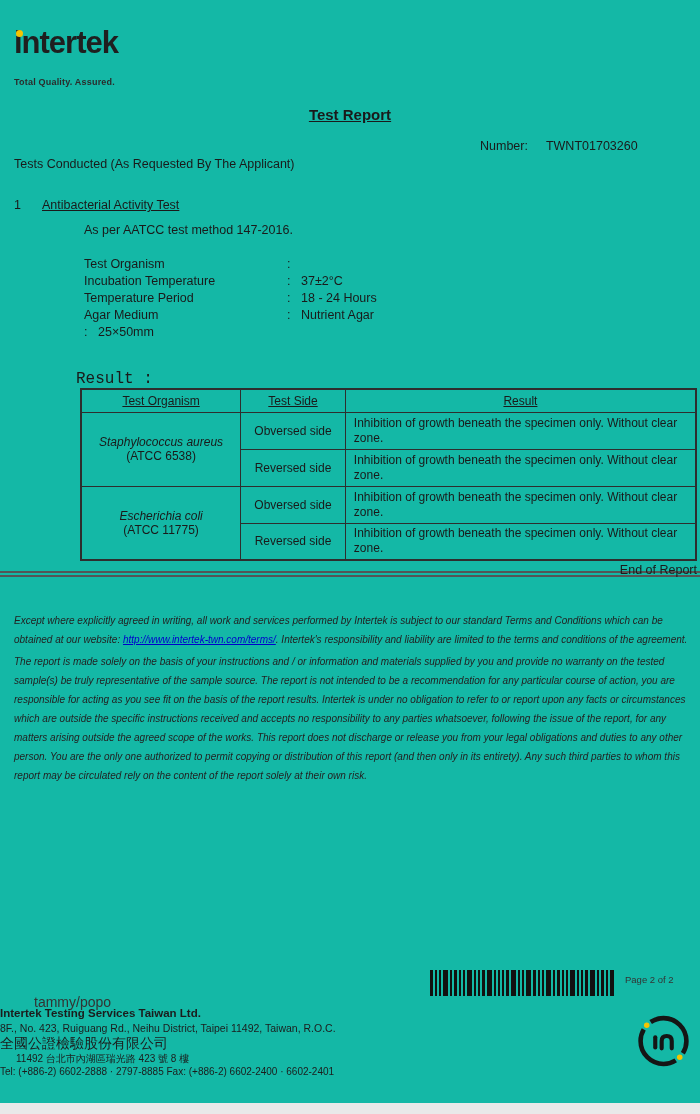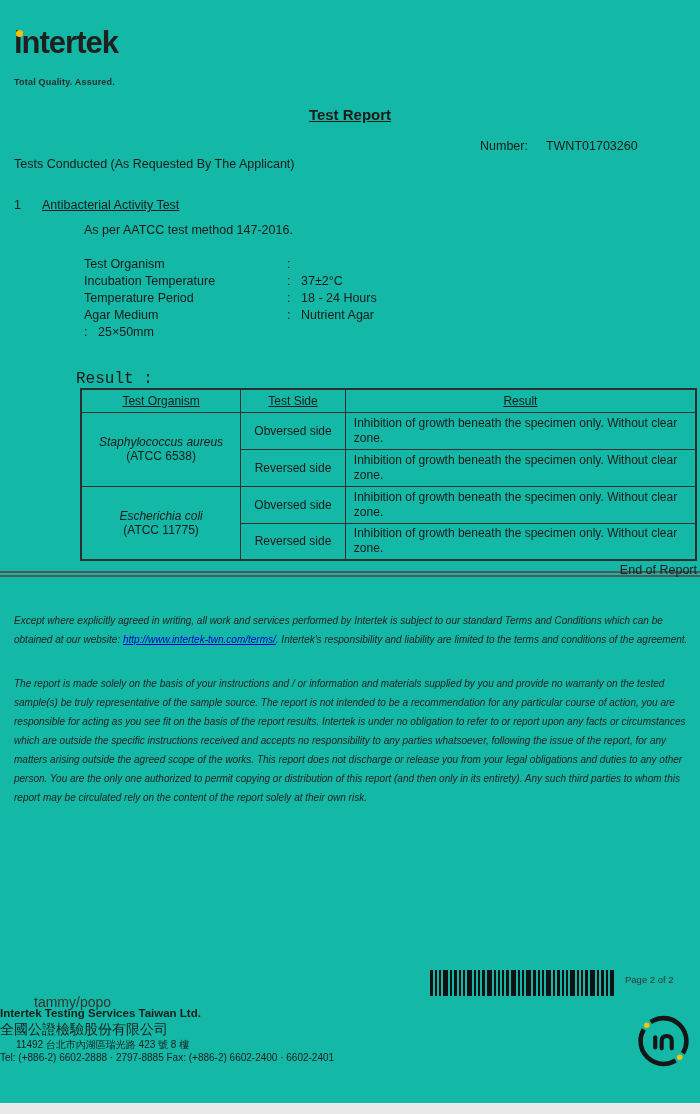--- a/index.html
+++ b/index.html
@@ -44,21 +44,21 @@
   .org-cell .sp { font-style:italic; display:block; }
   .side-cell { text-align:center; vertical-align:middle; }
   .res-cell { padding:2px 8px; vertical-align:middle; line-height:15px; }
   
   .rule { position:absolute; left:0; top:571px; width:700px; height:6px;
           border-top:2px solid #555; border-bottom:2px solid #555; }
   .eor { position:absolute; right:3px; top:563px; font-size:12.5px; }
   
   .disclaimers { position:absolute; left:14px; top:611px; width:683px;
                  font-size:10px; line-height:19px; font-style:italic; color:#222; }
-  .disclaimers p + p { margin-top:25px; }
+  .disclaimers p + p { margin-top:3px; }
   .link { color:#0000cc; text-decoration:underline; cursor:pointer; }
   
   .barcode { position:absolute; left:430px; top:970px; }
   .page-num { position:absolute; left:625px; top:974px; font-size:9.5px; color:#333;text-align:right; }
   .author { position:absolute; left:14px; top:994px; font-size:14px; color:#333;margin-left:20px; }
   .footer { position:absolute; left:0; top:1006px; width:700px; text-align:left; color:#1c1c1c; }
   .f-co-en { font-size:11.5px; font-weight:bold; line-height:15px; }
   .f-ad-en { font-size:10.5px; line-height:14px; }
   .f-co-zh { font-size:14px; line-height:17px; }
   .f-ad-zh { font-size:10px; line-height:13px;margin-left:16px; }
@@ -200,20 +200,21 @@
         <rect x="176" width="2" height="26"></rect>
           <rect x="180" width="4" height="26"></rect>
       </g>
     </svg>
   </div>
   <div class="page-num">Page 2 of 2</div>
   <div class="author">tammy/popo</div>
 
   <div class="footer">
     <div class="f-co-en">Intertek Testing Services Taiwan Ltd.</div>
+    <div class="f-ad-en">8F., No. 423, Ruiguang Rd., Neihu District, Taipei 11492, Taiwan, R.O.C.</div>
     <div class="f-co-zh">全國公證檢驗股份有限公司</div>
     <div class="f-ad-zh">11492 台北市內湖區瑞光路 423 號 8 樓</div>
     <div class="f-tel">Tel: (+886-2) 6602-2888 · 2797-8885    Fax: (+886-2) 6602-2400 · 6602-2401</div>
   </div>
 
   <div class="roundel">
     <svg width="55" height="58" viewBox="0 0 60 60" xmlns="http://www.w3.org/2000/svg">
       <circle cx="30" cy="30" r="25" fill="none" stroke="#151515" stroke-width="5" pathLength="100" stroke-dasharray="9 7 42.5 7 34.5"></circle>
       <circle cx="47.7" cy="47.7" r="3" fill="#f5c400"></circle>
       <circle cx="11.7" cy="12.9" r="3" fill="#f5c400"></circle>

